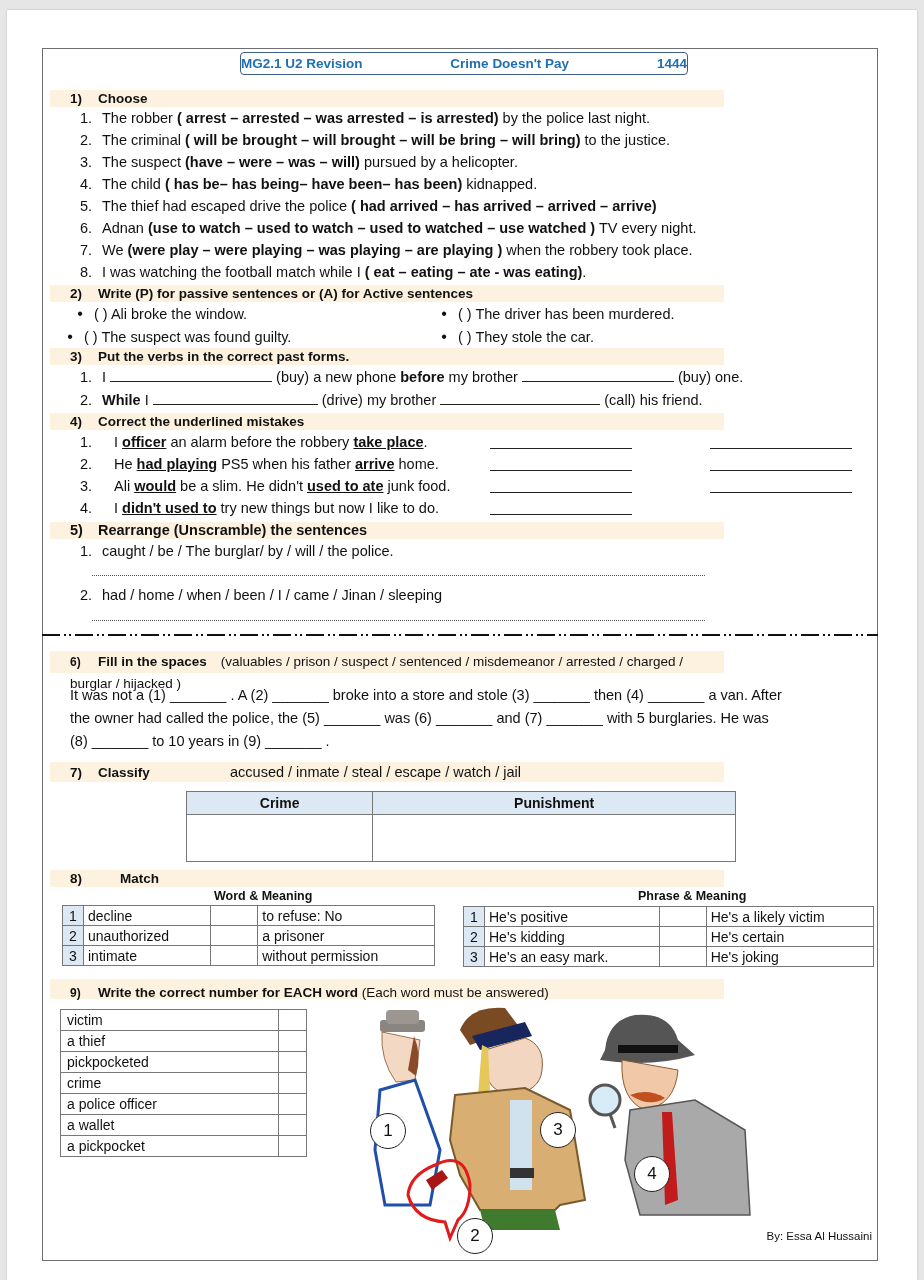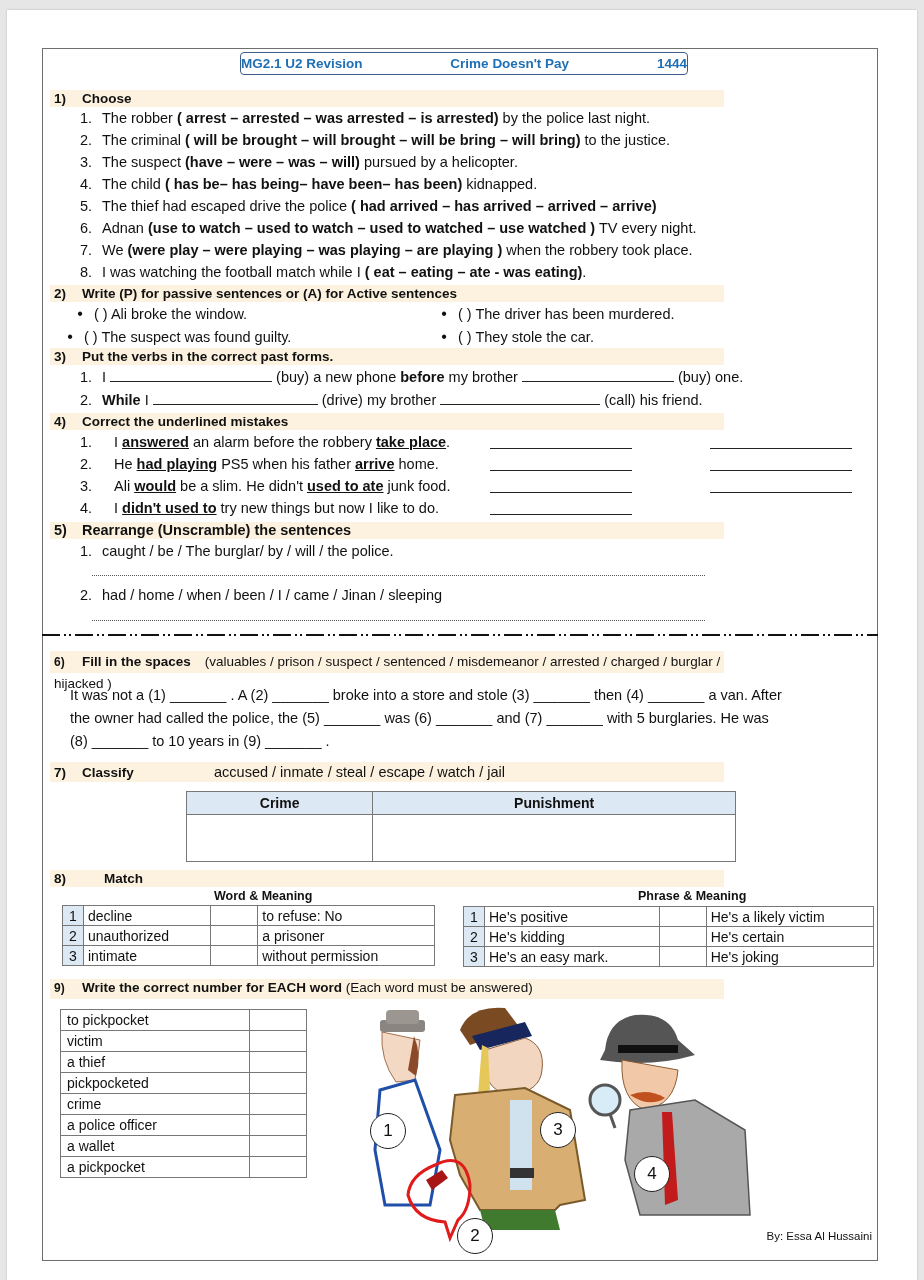--- a/index.html
+++ b/index.html
@@ -16,21 +16,21 @@
       border: 1.5px solid #6e6e6e; box-sizing: border-box; background: #fff;
     }
     .abs { position: absolute; }
     .title-box {
       position: absolute; left: 240px; top: 52px; width: 448px; height: 23px;
       border: 1.5px solid #3b5f8a; border-radius: 4px; box-sizing: border-box;
       color: #1f6fb5; font-weight: bold; font-size: 13.5px; display: flex; align-items: center; justify-content: space-between; gap: 28px;
     }
     .sec-head {
       position: absolute; left: 50px; width: 674px; height: 17px; background: #fdf2e0;
-      font-weight: bold; font-size: 13.5px; line-height: 17px; padding-left: 4px; box-sizing: border-box;
+      font-weight: bold; font-size: 13.5px; line-height: 17px; padding-left: 20px; box-sizing: border-box;
     }
     .sec-head .num { display: inline-block; width: 28px; }
     .line { position: absolute; font-size: 14.5px; line-height: 20px; white-space: nowrap; }
     .line b { font-weight: bold; }
     .n { display: inline-block; width: 22px; }
     .u { text-decoration: underline; font-weight: bold; }
     .blank { display: inline-block; border-bottom: 1px solid #222; height: 12px; vertical-align: baseline; }
     .dots { position: absolute; border-bottom: 1.5px dotted #555; height: 0; }
     .dash-sep {
       position: absolute; left: 42px; top: 634px; width: 836px; height: 2px;
@@ -91,21 +91,21 @@
 <div class="line" style="left:80px;top:367px">
   <span class="n">1.</span><span>I </span><span class="blank" style="width:162px"></span><span> (buy) a new phone </span><b>before</b><span> my brother </span><span class="blank" style="width:152px"></span><span> (buy) one.</span>
 </div>
 <div class="line" style="left:80px;top:390px">
   <span class="n">2.</span><b>While</b><span> I </span><span class="blank" style="width:165px"></span><span> (drive)  my brother </span><span class="blank" style="width:160px"></span><span> (call) his friend.</span>
 </div>
 
 <div class="sec-head" style="top:413px">
   <span class="num">4)</span><span>Correct the underlined mistakes</span>
 </div>
-<div class="line" style="left:80px;top:432px"><span class="n" style="width:34px">1.</span><span>I </span><span class="u">answered</span><span> an alarm before the robbery </span><span class="u">take place</span><span>.</span></div>
+<div class="line" style="left:80px;top:432px"><span class="n" style="width:34px">1.</span><span>I </span><span class="u">officer</span><span> an alarm before the robbery </span><span class="u">take place</span><span>.</span></div>
 <div class="line" style="left:80px;top:454px"><span class="n" style="width:34px">2.</span><span>He </span><span class="u">had playing</span><span> PS5 when his father </span><span class="u">arrive</span><span> home.</span></div>
 <div class="line" style="left:80px;top:476px"><span class="n" style="width:34px">3.</span><span>Ali </span><span class="u">would</span><span> be a slim. He didn't </span><span class="u">used to ate</span><span> junk food.</span></div>
 <div class="line" style="left:80px;top:498px"><span class="n" style="width:34px">4.</span><span>I </span><span class="u">didn't used to</span><span> try new things but now I like to do.</span></div>
 <div class="abs blank" style="left:490px;top:436px;width:142px"></div>
 <div class="abs blank" style="left:710px;top:436px;width:142px"></div>
 <div class="abs blank" style="left:490px;top:458px;width:142px"></div>
 <div class="abs blank" style="left:710px;top:458px;width:142px"></div>
 <div class="abs blank" style="left:490px;top:480px;width:142px"></div>
 <div class="abs blank" style="left:710px;top:480px;width:142px"></div>
 <div class="abs blank" style="left:490px;top:502px;width:142px"></div>
@@ -186,29 +186,25 @@
       </tr>
   <tr>
         <td class="idx">3</td>
         <td>He's an easy mark.</td>
         <td></td>
         <td>He's joking</td>
       </tr>
 </tbody>
   </table>
 
-<div class="sec-head" style="top:979px;height:20px;line-height:17px">
+<div class="sec-head" style="top:979px;height:20px;line-height:28px">
   <span class="num" style="font-size:12px">9)</span><b>Write the correct number for EACH word</b><span style="font-weight:normal"> (Each word must be answered)</span>
 </div>
 <table class="words" style="left:60px;top:1009px;width:247px">
   <tbody>
-      <tr>
-        <td>to pickpocket</td>
-        <td style="width:44px"></td>
-      </tr>
   <tr>
         <td>victim</td>
         <td></td>
       </tr>
   <tr>
         <td>a thief</td>
         <td></td>
       </tr>
   <tr>
         <td>pickpocketed</td>

